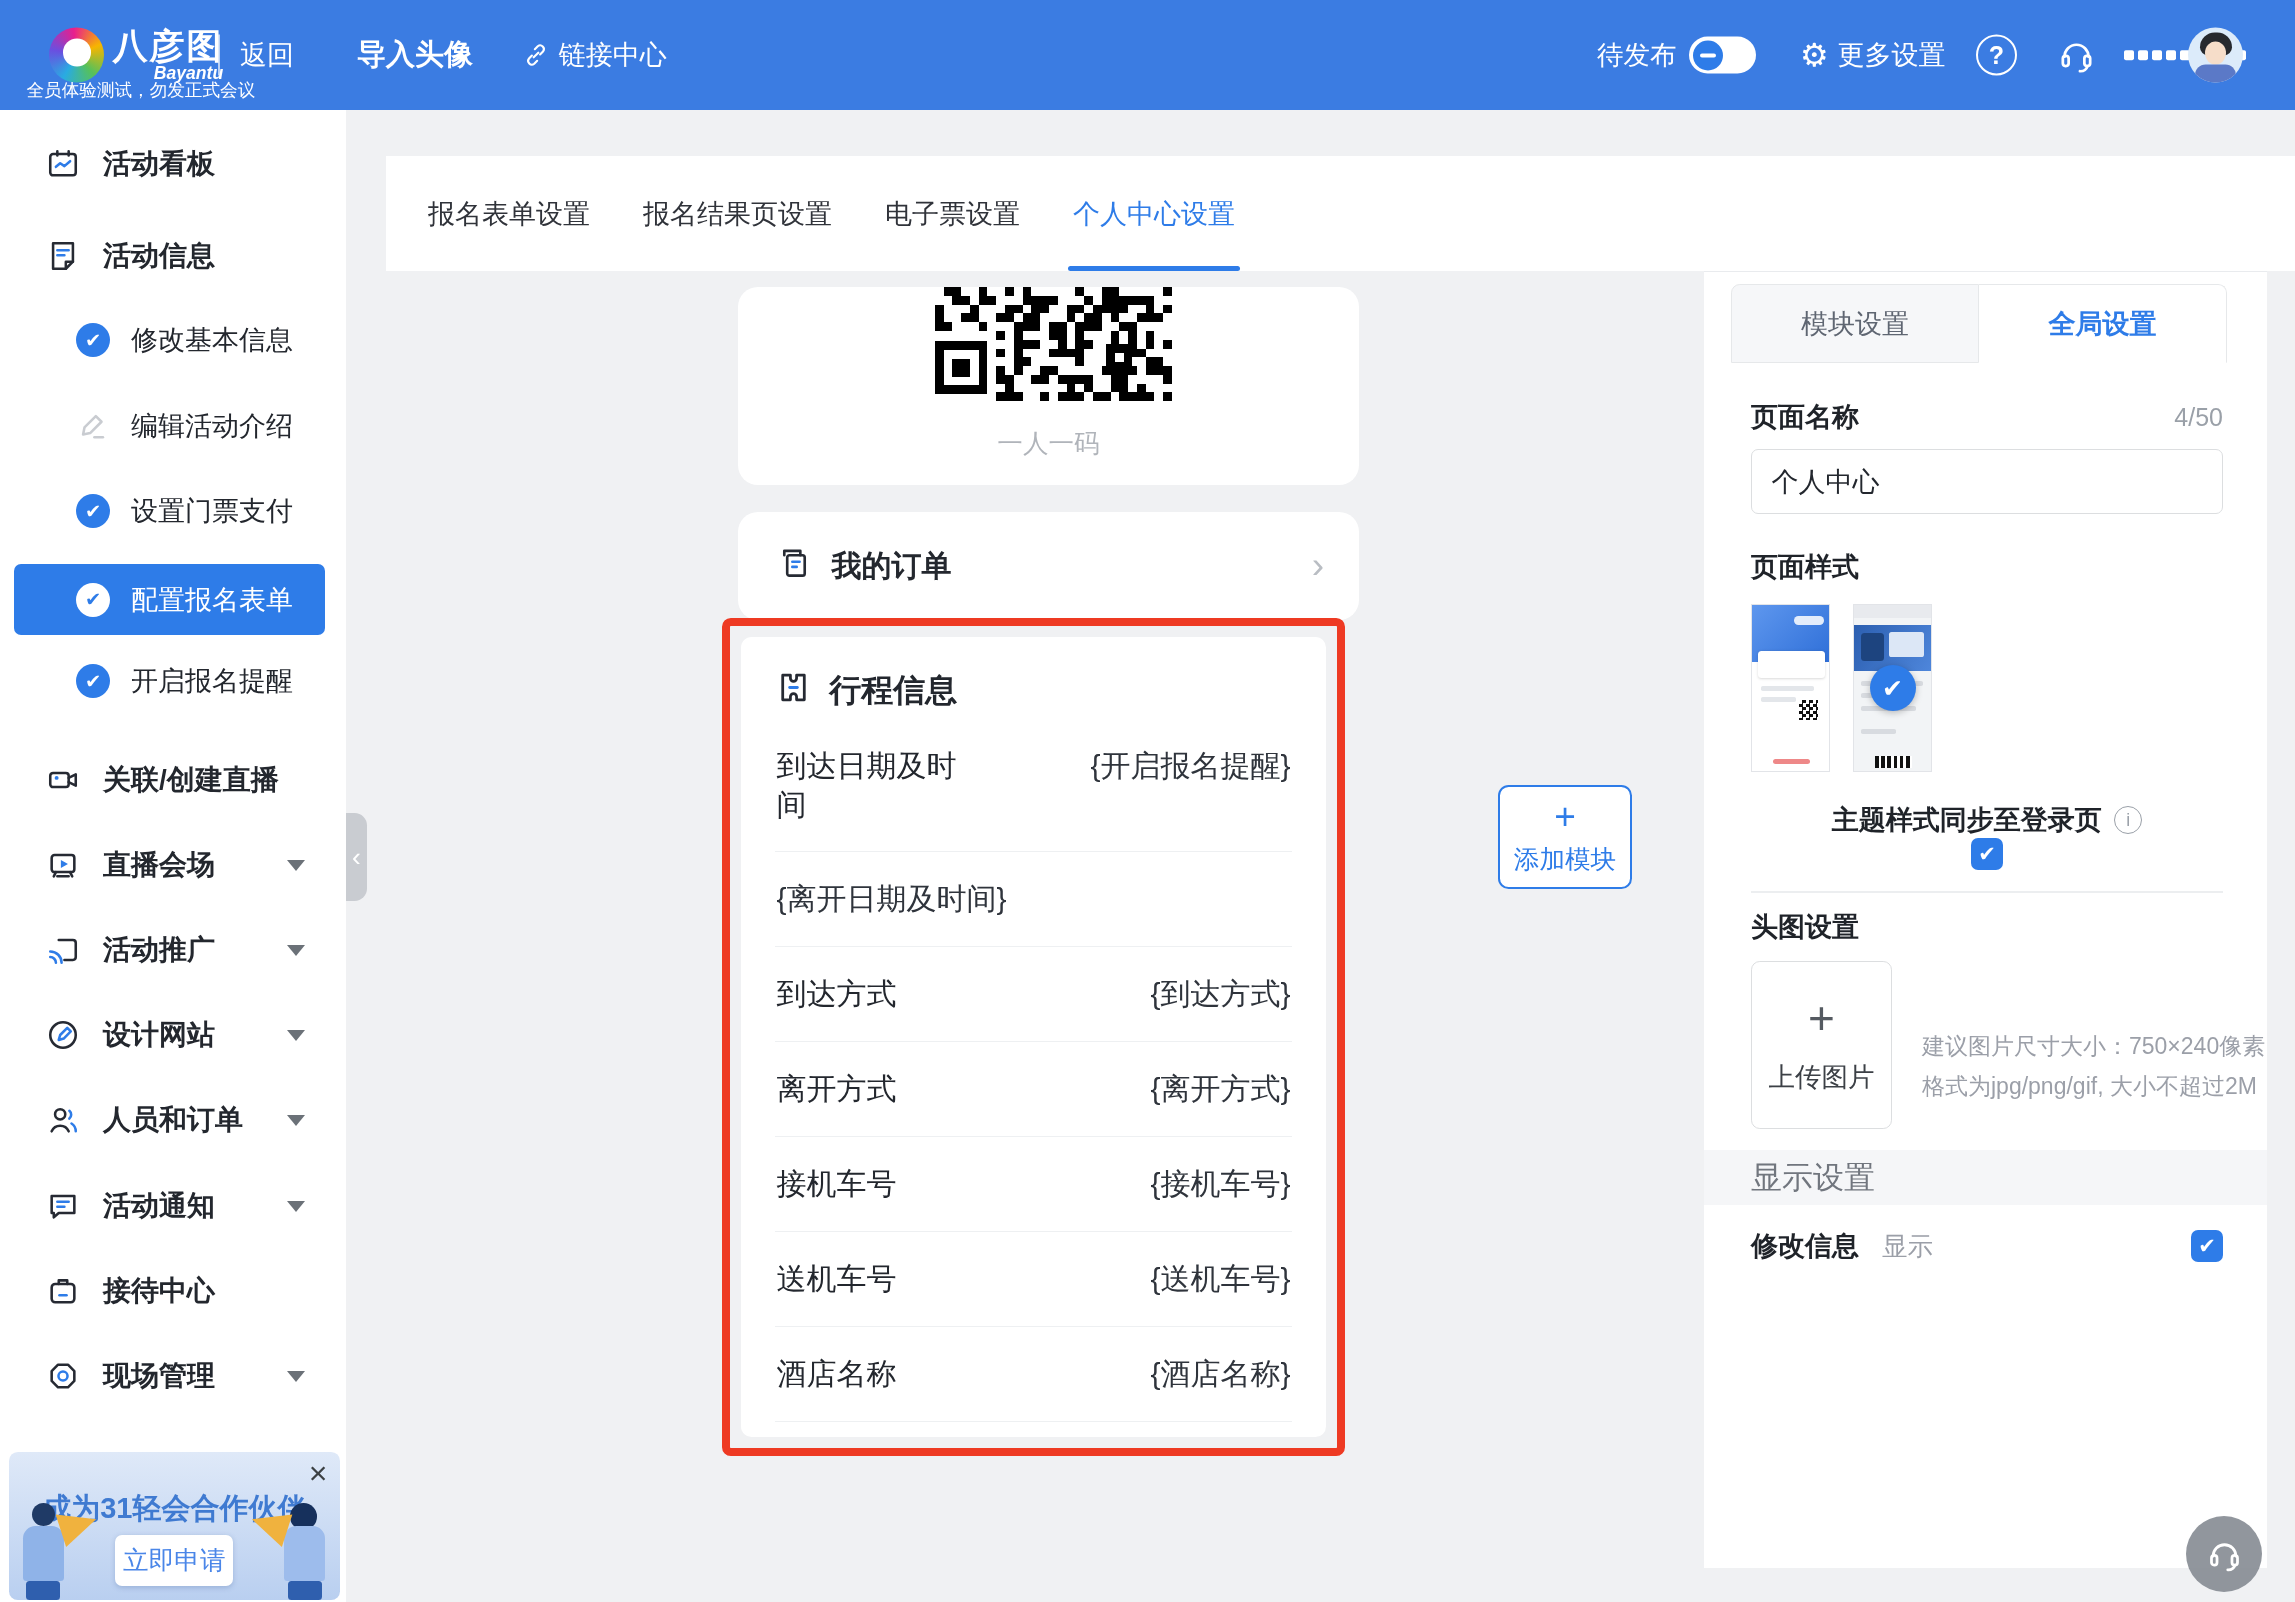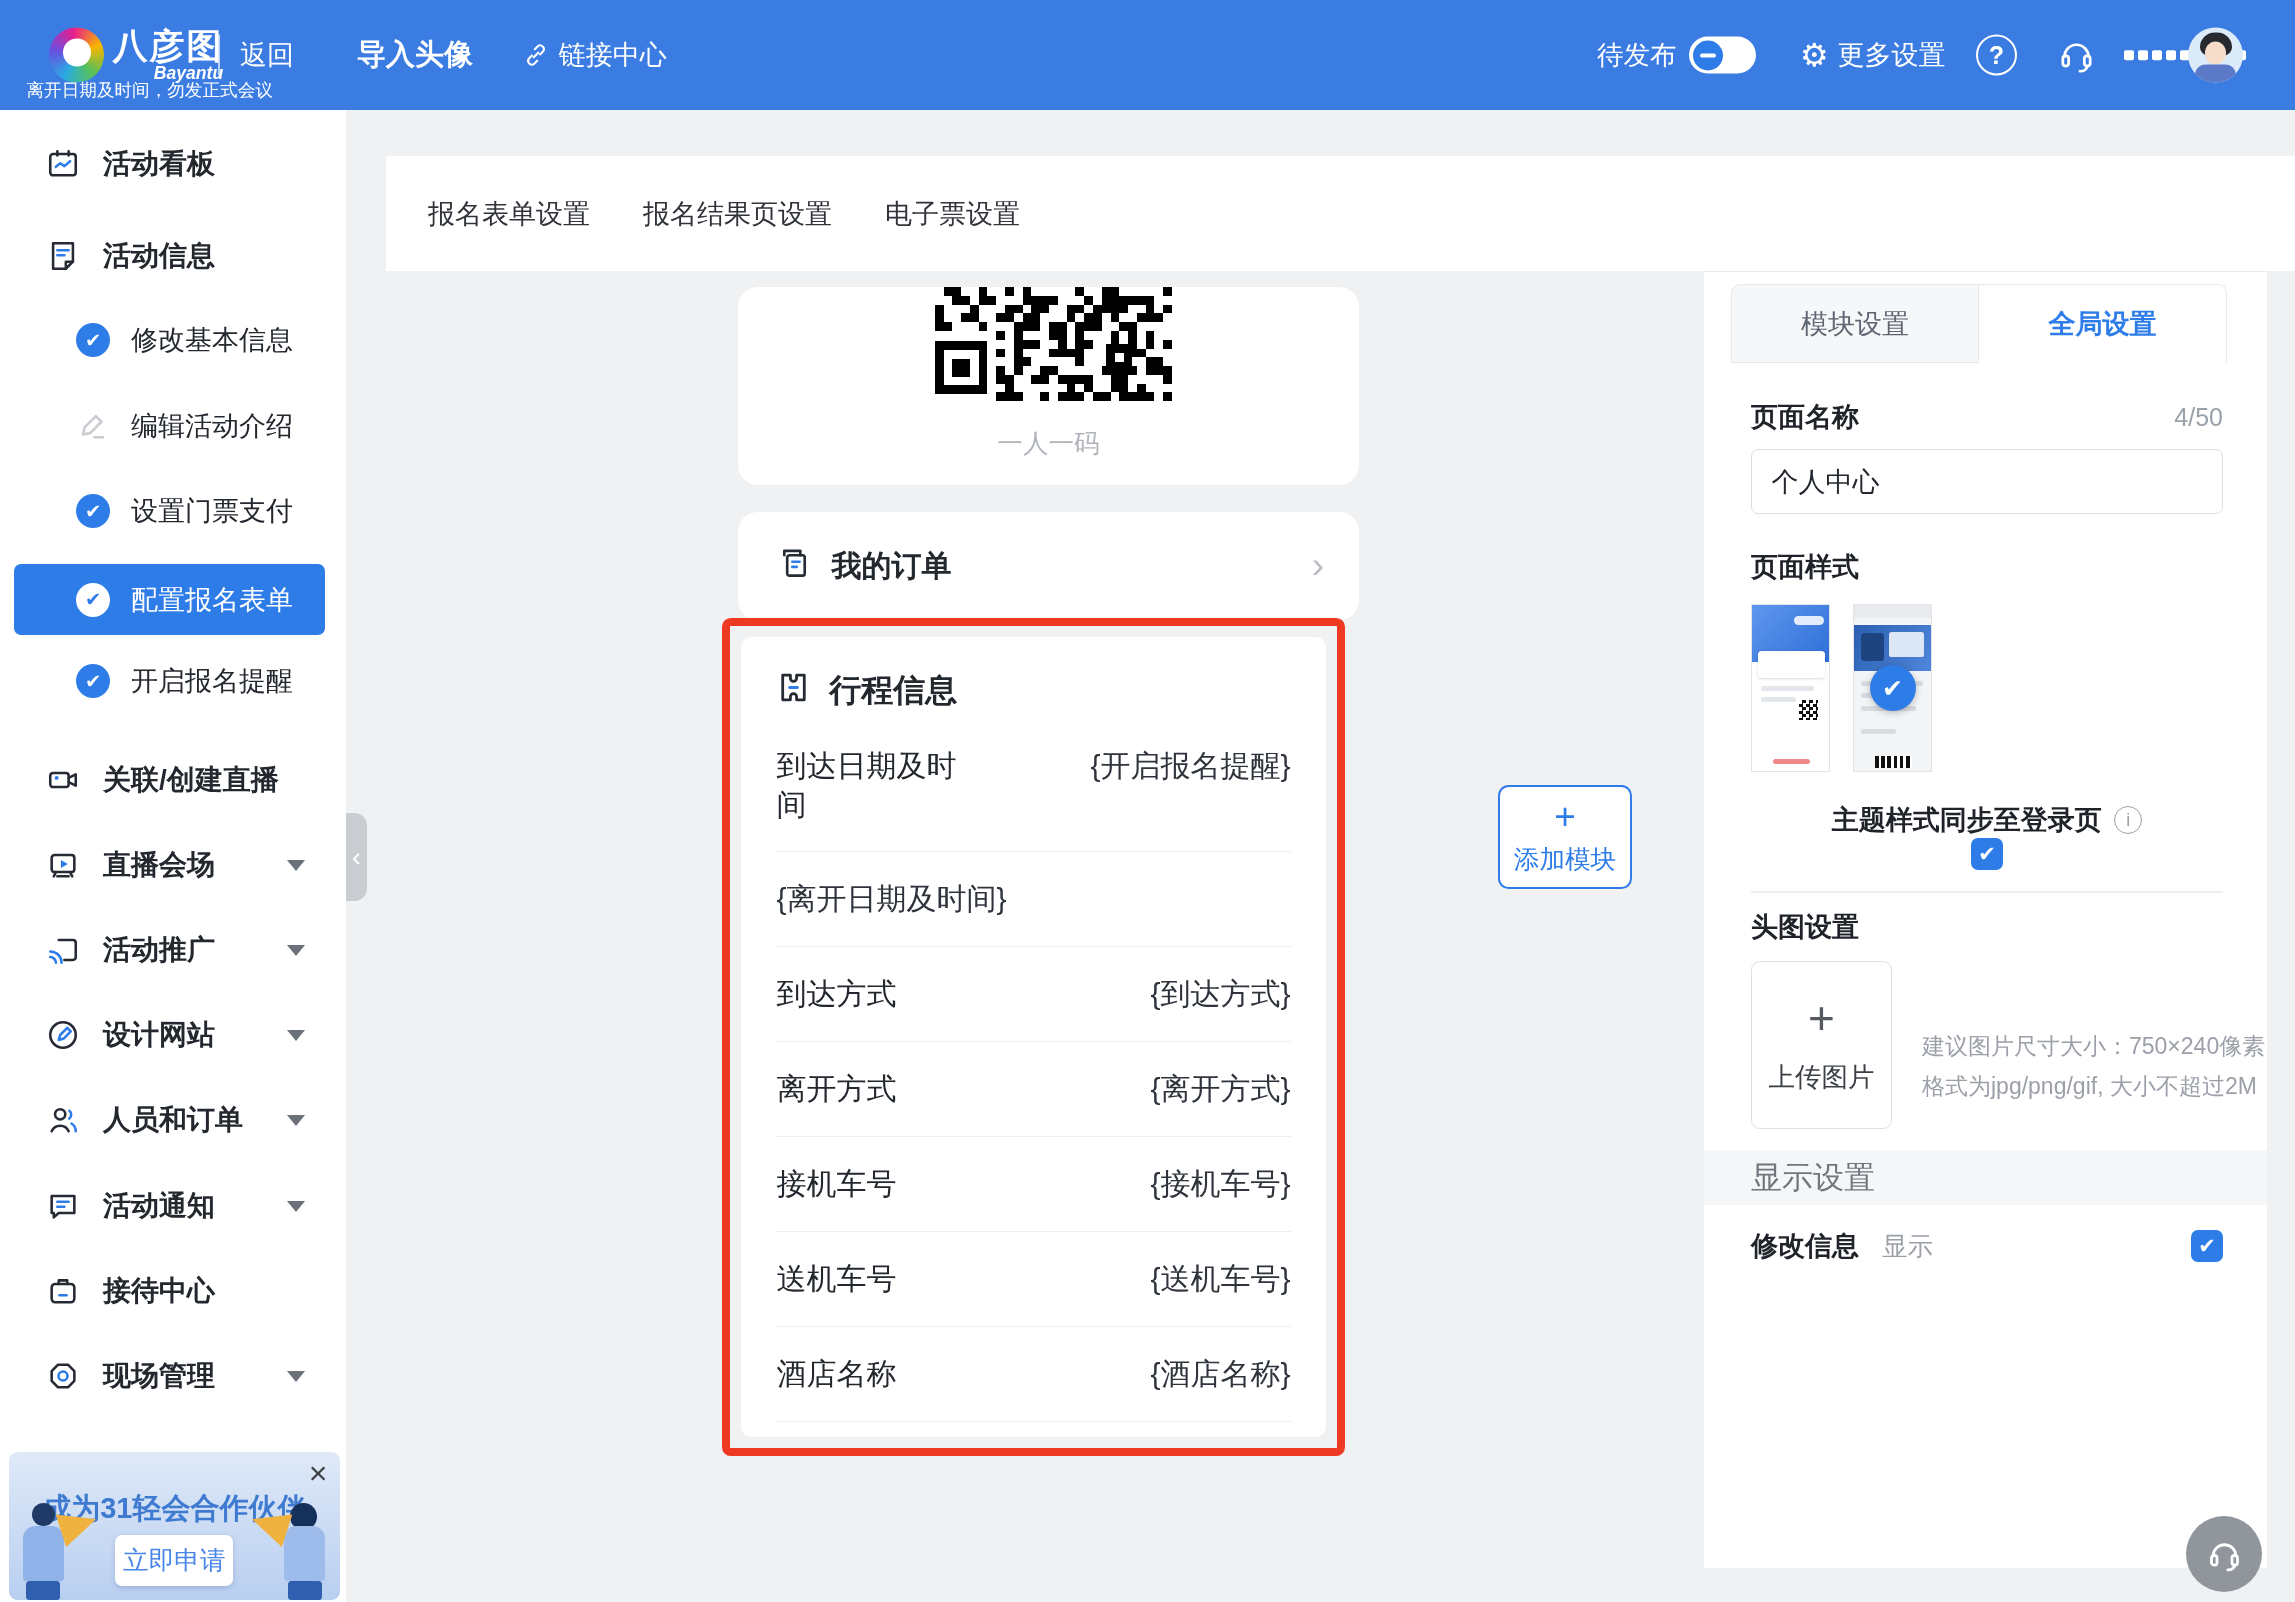--- a/index.html
+++ b/index.html
@@ -170,21 +170,21 @@
 <div class="app">
 
   <header class="topbar">
     <div class="abs brand">
       <span class="swirl"></span>
       <div class="brand-text">
         <span class="brand-cn">八彦图</span>
         <span class="brand-en">Bayantu</span>
       </div>
     </div>
-    <div class="brand-sub">离开日期及时间，勿发正式会议</div>
+    <div class="brand-sub">全员体验测试，勿发正式会议</div>
     <span class="abs vdiv"></span>
     <a class="abs top-link back">返回</a>
     <a class="abs top-link import">导入头像</a>
     <a class="abs top-link linkcenter">
       <svg class="ic-stroke" width="28" height="28" viewBox="0 0 24 24" style="stroke:#fff">
         <path d="M10 14 L14 10"></path>
           <path d="M8.5 12.5 l-2.5 2.5 a3.2 3.2 0 0 0 4.5 4.5 l2.5 -2.5"></path>
           <path d="M15.5 11.5 l2.5 -2.5 a3.2 3.2 0 0 0 -4.5 -4.5 l-2.5 2.5"></path>
       </svg>
       <span>链接中心</span>
@@ -386,20 +386,21 @@
       <div class="promo-btn">立即申请</div>
     </div>
   </aside>
 
   <div class="collapse-handle">‹</div>
 
   <nav class="tabstrip">
     <div class="tab">报名表单设置</div>
     <div class="tab">报名结果页设置</div>
     <div class="tab">电子票设置</div>
+    <div class="tab active">个人中心设置</div>
   </nav>
 
   <section class="card qr-card">
     <div class="qr-wrap">
       <svg id="qr-svg" width="247" height="116" viewBox="0 0 28 13.2" shape-rendering="crispEdges">
           <rect x="27" y="12" width="1" height="1" fill="#000"></rect>
           <rect x="27" y="10" width="1" height="1" fill="#000"></rect>
           <rect x="27" y="9" width="1" height="1" fill="#000"></rect>
           <rect x="27" y="6" width="1" height="1" fill="#000"></rect>
           <rect x="27" y="2" width="1" height="1" fill="#000"></rect>

